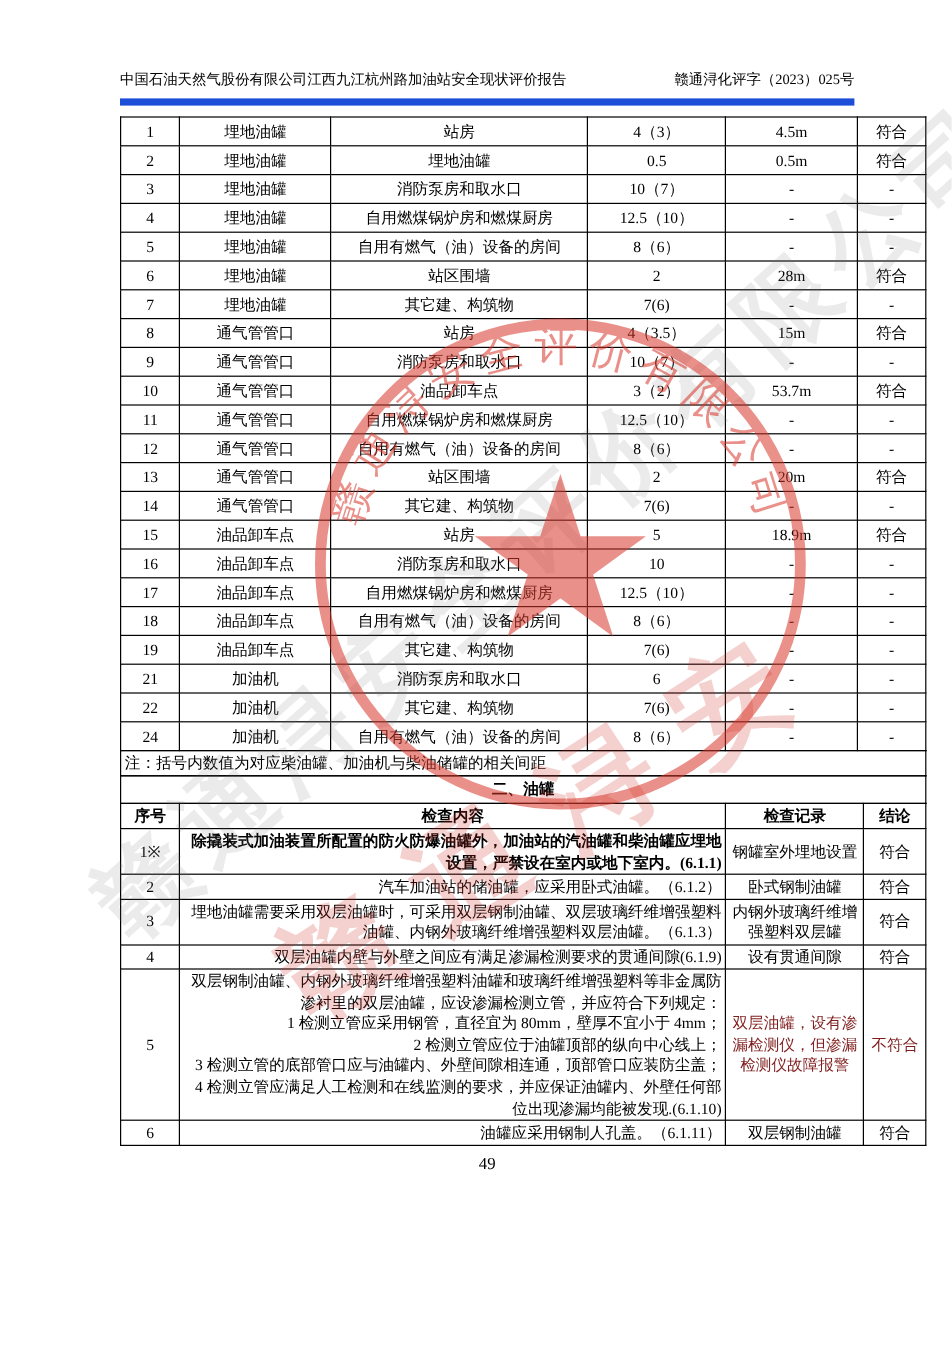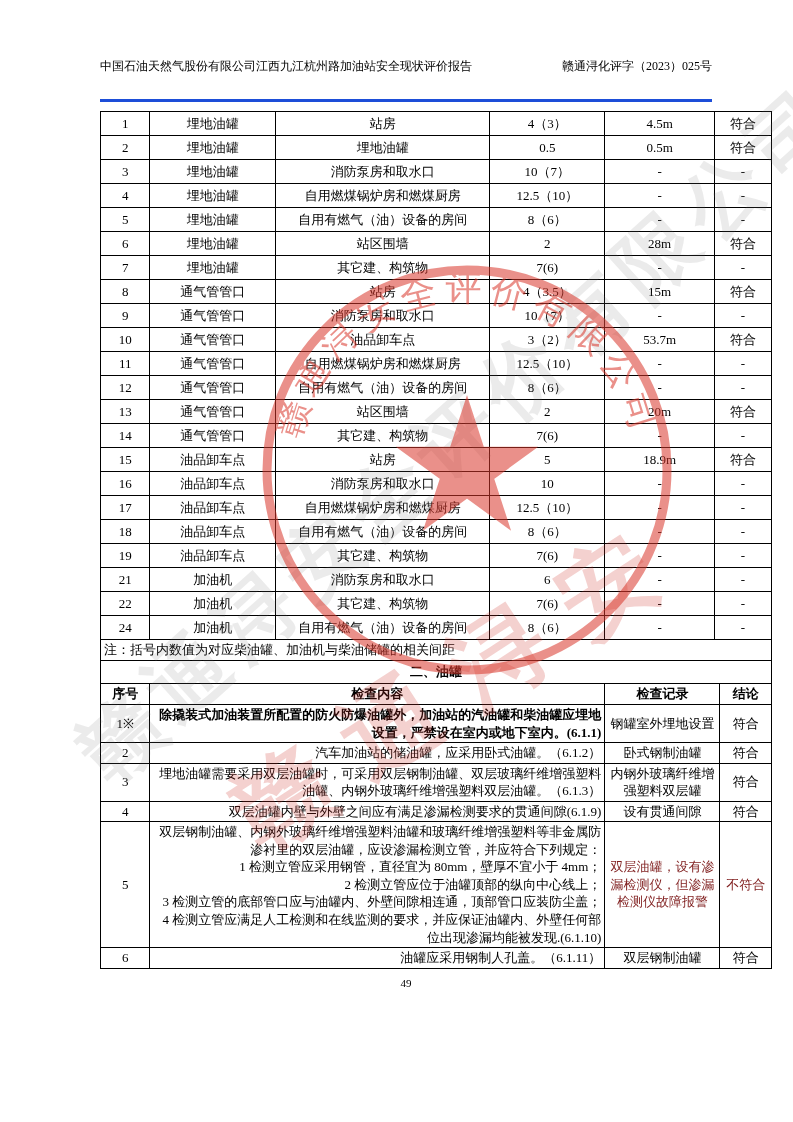--- a/index.html
+++ b/index.html
@@ -2,34 +2,34 @@
 <html><head>
 <meta charset="utf-8">
 <style>
   html,body{margin:0;padding:0;}
   body{
     width:793px;height:1122px;background:#ffffff;position:relative;overflow:hidden;
     font-family:"Liberation Serif","DejaVu Serif",serif;color:#000;
   }
   .content{position:absolute;left:100px;top:58px;width:612px;}
   .page-header{display:flex;justify-content:space-between;align-items:flex-end;
-    font-size:12px;padding-bottom:24px;border-bottom:3px solid #1d4ed8;margin-bottom:9px;}
+    font-size:12px;padding-bottom:7px;border-bottom:6px solid #1d4ed8;margin-bottom:9px;}
   table{border-collapse:collapse;width:672px;table-layout:fixed;font-size:13px;}
   table.joined{margin-top:-1px;}
   td,th{border:1px solid #000;padding:1px 3px;text-align:center;vertical-align:middle;
     font-weight:normal;line-height:1.35;word-break:break-all;}
   #t1 td{height:21px;}
   .note-cell{text-align:left;height:18px;}
   .title-cell{font-weight:bold;height:20px;}
   #t2 th{height:18px;font-weight:bold;}
   #t2 .content-cell{text-align:right;}
   .pre{white-space:pre-wrap;}
   .red{color:#7f1d1d;}
   .bold{font-weight:bold;}
-  .page-number{text-align:center;font-size:11px;margin-top:8px;}
+  .page-number{text-align:center;font-size:14px;margin-top:8px;}
   
   .watermark-layer{position:absolute;left:0;top:0;width:793px;height:1122px;pointer-events:none;}
   .wm-gray{position:absolute;left:-40px;top:380px;width:1000px;text-align:center;
     transform:rotate(-42deg);font-size:80px;letter-spacing:10px;white-space:nowrap;
     color:rgba(110,110,110,0.14);font-weight:bold;}
   .wm-red{position:absolute;left:150px;top:620px;width:620px;text-align:center;
     transform:rotate(-33deg);font-size:95px;letter-spacing:34px;white-space:nowrap;
     color:rgba(205,45,35,0.22);font-weight:bold;}
   .stamp{position:absolute;left:252px;top:255px;opacity:0.55;}
 </style>

